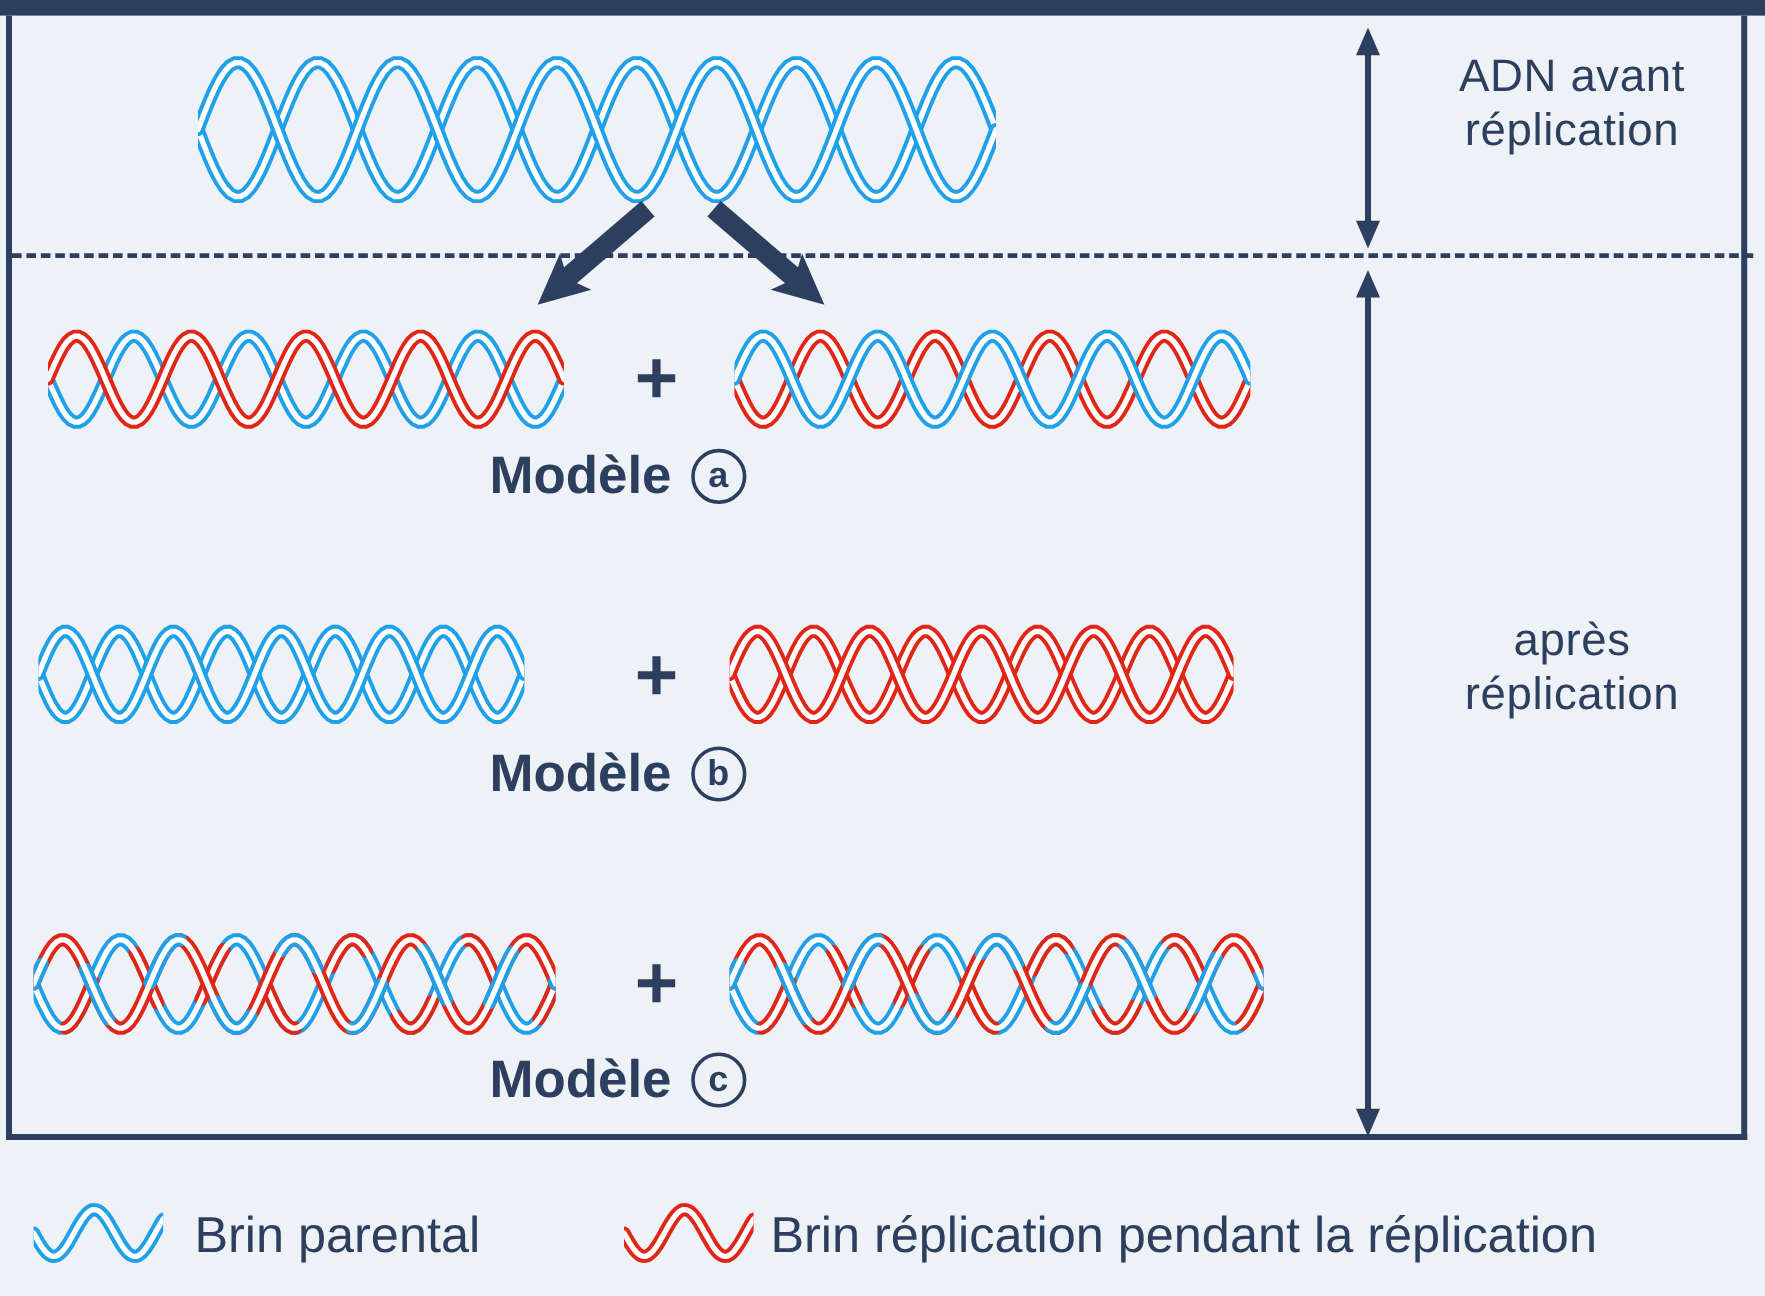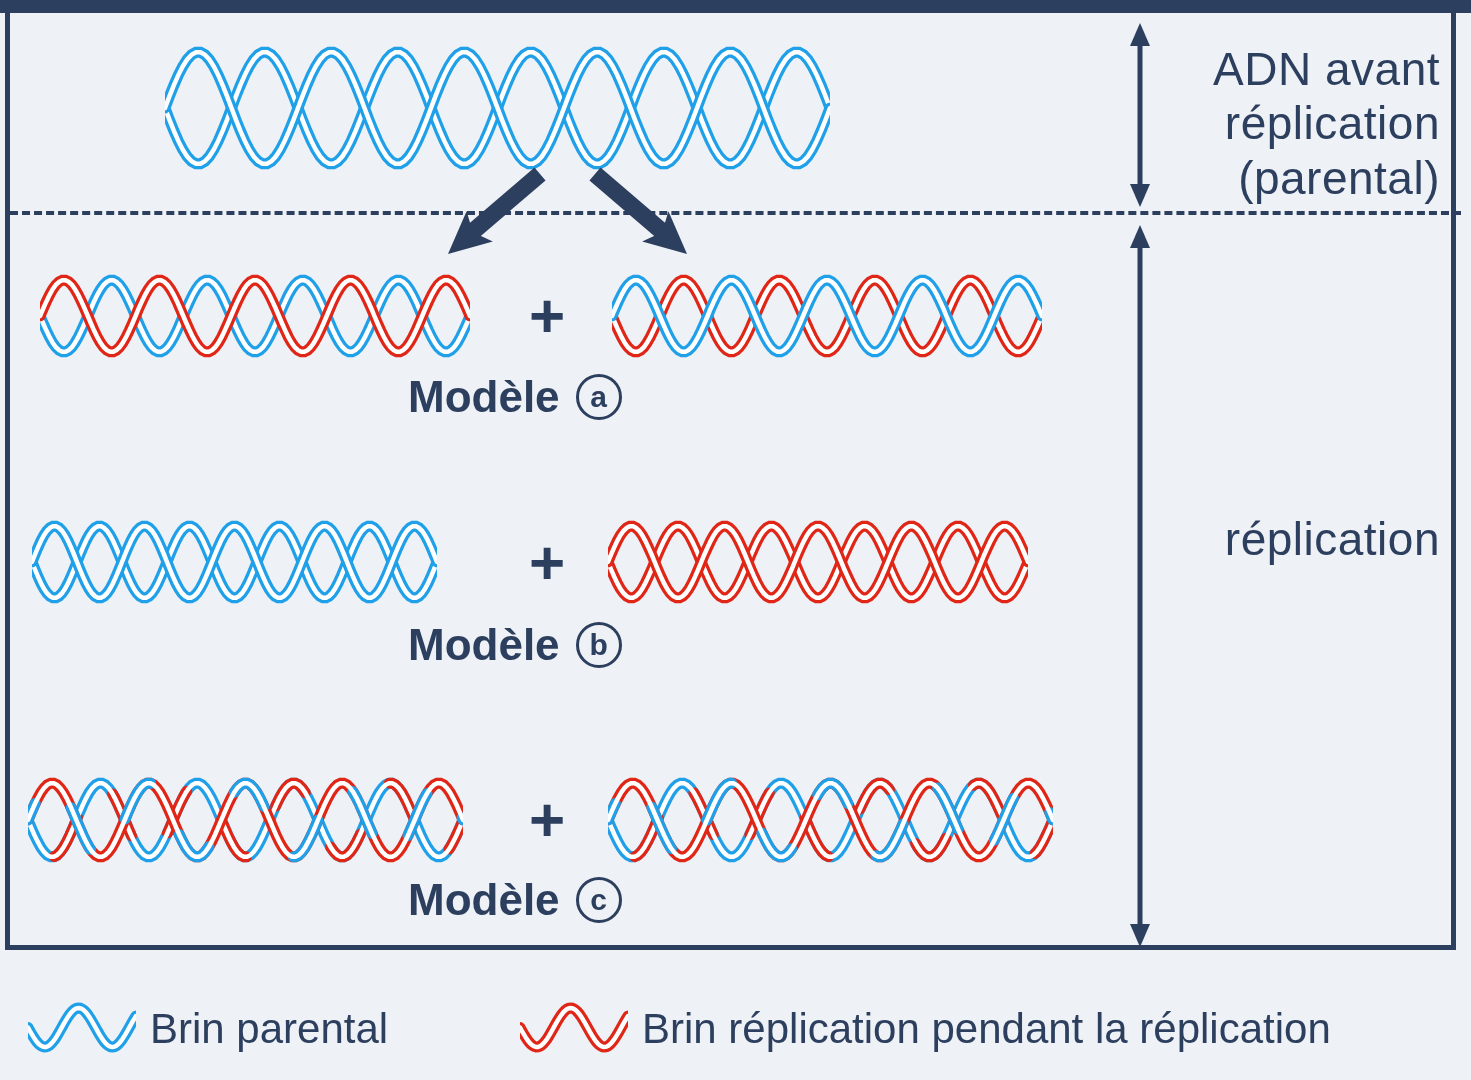--- a/index.html
+++ b/index.html
@@ -20,21 +20,21 @@
   .frame{
     position:absolute;left:5px;top:13px;width:1451px;height:937px;
     border:5px solid var(--ink);border-top:none;box-sizing:border-box;
     background:transparent;
   }
   .dashed{
     position:absolute;left:10px;top:211px;width:1451px;height:0;
     border-top:4px dashed var(--ink);
   }
   .side-label{
-    font-size:46px;line-height:1.18;text-align:right;color:var(--ink);
+    font-size:38px;line-height:1.18;text-align:center;color:var(--ink);
     font-weight:normal;letter-spacing:0.5px;
   }
   .plus{
     font-size:62px;font-weight:bold;color:var(--ink);line-height:1;
     width:70px;text-align:center;
   }
   .model{
     display:flex;align-items:center;gap:16px;
     font-size:44px;font-weight:bold;color:var(--ink);text-align:center;
   }
@@ -72,29 +72,29 @@
 </svg>
 
 <svg class="abs" style="left:1118px;top:20px" width="44" height="190">
   <line x1="22" y1="20" x2="22" y2="170" stroke="var(--ink)" stroke-width="5"></line>
   <polygon points="22,3 12,26 32,26" fill="var(--ink)"></polygon>
   <polygon points="22,187 12,164 32,164" fill="var(--ink)"></polygon>
 </svg>
 <div class="abs side-label" style="left:1180px;top:42px;width:260px">
   <div>ADN avant</div>
   <div>réplication</div>
-  <div>(parental)</div>
 </div>
 
 <svg class="abs" style="left:1118px;top:222px" width="44" height="728">
   <line x1="22" y1="20" x2="22" y2="708" stroke="var(--ink)" stroke-width="5"></line>
   <polygon points="22,3 12,26 32,26" fill="var(--ink)"></polygon>
   <polygon points="22,725 12,702 32,702" fill="var(--ink)"></polygon>
 </svg>
 <div class="abs side-label" style="left:1180px;top:512px;width:260px">
+  <div>après</div>
   <div>réplication</div>
 </div>
 
 <div class="abs helix" style="left:40px;top:272px;width:430px;height:88px"><svg width="430" height="88" viewBox="0 0 430 88">
       <path d="M0.0,44.0 L3.2,51.5 L6.4,58.6 L9.6,65.2 L12.7,70.8 L15.9,75.2 L19.1,78.2 L22.3,79.8 L25.5,79.8 L28.7,78.2 L31.9,75.2 L35.0,70.8 L38.2,65.2 L41.4,58.6 L44.6,51.5 L47.8,44.0 L51.0,36.5 L54.1,29.4 L57.3,22.8 L60.5,17.2 L63.7,12.8 L66.9,9.8 L70.1,8.2 L73.3,8.2 L76.4,9.8 L79.6,12.8 L82.8,17.2 L86.0,22.8 L89.2,29.4 L92.4,36.5 L95.6,44.0 L98.7,51.5 L101.9,58.6 L105.1,65.2 L108.3,70.8 L111.5,75.2 L114.7,78.2 L117.9,79.8 L121.0,79.8 L124.2,78.2 L127.4,75.2 L130.6,70.8 L133.8,65.2 L137.0,58.6 L140.1,51.5 L143.3,44.0 L146.5,36.5 L149.7,29.4 L152.9,22.8 L156.1,17.2 L159.3,12.8 L162.4,9.8 L165.6,8.2 L168.8,8.2 L172.0,9.8 L175.2,12.8 L178.4,17.2 L181.6,22.8 L184.7,29.4 L187.9,36.5 L191.1,44.0 L194.3,51.5 L197.5,58.6 L200.7,65.2 L203.9,70.8 L207.0,75.2 L210.2,78.2 L213.4,79.8 L216.6,79.8 L219.8,78.2 L223.0,75.2 L226.1,70.8 L229.3,65.2 L232.5,58.6 L235.7,51.5 L238.9,44.0 L242.1,36.5 L245.3,29.4 L248.4,22.8 L251.6,17.2 L254.8,12.8 L258.0,9.8 L261.2,8.2 L264.4,8.2 L267.6,9.8 L270.7,12.8 L273.9,17.2 L277.1,22.8 L280.3,29.4 L283.5,36.5 L286.7,44.0 L289.9,51.5 L293.0,58.6 L296.2,65.2 L299.4,70.8 L302.6,75.2 L305.8,78.2 L309.0,79.8 L312.1,79.8 L315.3,78.2 L318.5,75.2 L321.7,70.8 L324.9,65.2 L328.1,58.6 L331.3,51.5 L334.4,44.0 L337.6,36.5 L340.8,29.4 L344.0,22.8 L347.2,17.2 L350.4,12.8 L353.6,9.8 L356.7,8.2 L359.9,8.2 L363.1,9.8 L366.3,12.8 L369.5,17.2 L372.7,22.8 L375.9,29.4 L379.0,36.5 L382.2,44.0 L385.4,51.5 L388.6,58.6 L391.8,65.2 L395.0,70.8 L398.1,75.2 L401.3,78.2 L404.5,79.8 L407.7,79.8 L410.9,78.2 L414.1,75.2 L417.3,70.8 L420.4,65.2 L423.6,58.6 L426.8,51.5 L430.0,44.0" fill="none" stroke="#1fa0e8" stroke-width="11" stroke-linecap="round"></path>
       <path d="M0.0,44.0 L3.2,51.5 L6.4,58.6 L9.6,65.2 L12.7,70.8 L15.9,75.2 L19.1,78.2 L22.3,79.8 L25.5,79.8 L28.7,78.2 L31.9,75.2 L35.0,70.8 L38.2,65.2 L41.4,58.6 L44.6,51.5 L47.8,44.0 L51.0,36.5 L54.1,29.4 L57.3,22.8 L60.5,17.2 L63.7,12.8 L66.9,9.8 L70.1,8.2 L73.3,8.2 L76.4,9.8 L79.6,12.8 L82.8,17.2 L86.0,22.8 L89.2,29.4 L92.4,36.5 L95.6,44.0 L98.7,51.5 L101.9,58.6 L105.1,65.2 L108.3,70.8 L111.5,75.2 L114.7,78.2 L117.9,79.8 L121.0,79.8 L124.2,78.2 L127.4,75.2 L130.6,70.8 L133.8,65.2 L137.0,58.6 L140.1,51.5 L143.3,44.0 L146.5,36.5 L149.7,29.4 L152.9,22.8 L156.1,17.2 L159.3,12.8 L162.4,9.8 L165.6,8.2 L168.8,8.2 L172.0,9.8 L175.2,12.8 L178.4,17.2 L181.6,22.8 L184.7,29.4 L187.9,36.5 L191.1,44.0 L194.3,51.5 L197.5,58.6 L200.7,65.2 L203.9,70.8 L207.0,75.2 L210.2,78.2 L213.4,79.8 L216.6,79.8 L219.8,78.2 L223.0,75.2 L226.1,70.8 L229.3,65.2 L232.5,58.6 L235.7,51.5 L238.9,44.0 L242.1,36.5 L245.3,29.4 L248.4,22.8 L251.6,17.2 L254.8,12.8 L258.0,9.8 L261.2,8.2 L264.4,8.2 L267.6,9.8 L270.7,12.8 L273.9,17.2 L277.1,22.8 L280.3,29.4 L283.5,36.5 L286.7,44.0 L289.9,51.5 L293.0,58.6 L296.2,65.2 L299.4,70.8 L302.6,75.2 L305.8,78.2 L309.0,79.8 L312.1,79.8 L315.3,78.2 L318.5,75.2 L321.7,70.8 L324.9,65.2 L328.1,58.6 L331.3,51.5 L334.4,44.0 L337.6,36.5 L340.8,29.4 L344.0,22.8 L347.2,17.2 L350.4,12.8 L353.6,9.8 L356.7,8.2 L359.9,8.2 L363.1,9.8 L366.3,12.8 L369.5,17.2 L372.7,22.8 L375.9,29.4 L379.0,36.5 L382.2,44.0 L385.4,51.5 L388.6,58.6 L391.8,65.2 L395.0,70.8 L398.1,75.2 L401.3,78.2 L404.5,79.8 L407.7,79.8 L410.9,78.2 L414.1,75.2 L417.3,70.8 L420.4,65.2 L423.6,58.6 L426.8,51.5 L430.0,44.0" fill="none" stroke="#ffffff" stroke-width="4.5" stroke-linecap="round"></path>
       <path d="M0.0,44.0 L3.2,36.5 L6.4,29.4 L9.6,22.8 L12.7,17.2 L15.9,12.8 L19.1,9.8 L22.3,8.2 L25.5,8.2 L28.7,9.8 L31.9,12.8 L35.0,17.2 L38.2,22.8 L41.4,29.4 L44.6,36.5 L47.8,44.0 L51.0,51.5 L54.1,58.6 L57.3,65.2 L60.5,70.8 L63.7,75.2 L66.9,78.2 L70.1,79.8 L73.3,79.8 L76.4,78.2 L79.6,75.2 L82.8,70.8 L86.0,65.2 L89.2,58.6 L92.4,51.5 L95.6,44.0 L98.7,36.5 L101.9,29.4 L105.1,22.8 L108.3,17.2 L111.5,12.8 L114.7,9.8 L117.9,8.2 L121.0,8.2 L124.2,9.8 L127.4,12.8 L130.6,17.2 L133.8,22.8 L137.0,29.4 L140.1,36.5 L143.3,44.0 L146.5,51.5 L149.7,58.6 L152.9,65.2 L156.1,70.8 L159.3,75.2 L162.4,78.2 L165.6,79.8 L168.8,79.8 L172.0,78.2 L175.2,75.2 L178.4,70.8 L181.6,65.2 L184.7,58.6 L187.9,51.5 L191.1,44.0 L194.3,36.5 L197.5,29.4 L200.7,22.8 L203.9,17.2 L207.0,12.8 L210.2,9.8 L213.4,8.2 L216.6,8.2 L219.8,9.8 L223.0,12.8 L226.1,17.2 L229.3,22.8 L232.5,29.4 L235.7,36.5 L238.9,44.0 L242.1,51.5 L245.3,58.6 L248.4,65.2 L251.6,70.8 L254.8,75.2 L258.0,78.2 L261.2,79.8 L264.4,79.8 L267.6,78.2 L270.7,75.2 L273.9,70.8 L277.1,65.2 L280.3,58.6 L283.5,51.5 L286.7,44.0 L289.9,36.5 L293.0,29.4 L296.2,22.8 L299.4,17.2 L302.6,12.8 L305.8,9.8 L309.0,8.2 L312.1,8.2 L315.3,9.8 L318.5,12.8 L321.7,17.2 L324.9,22.8 L328.1,29.4 L331.3,36.5 L334.4,44.0 L337.6,51.5 L340.8,58.6 L344.0,65.2 L347.2,70.8 L350.4,75.2 L353.6,78.2 L356.7,79.8 L359.9,79.8 L363.1,78.2 L366.3,75.2 L369.5,70.8 L372.7,65.2 L375.9,58.6 L379.0,51.5 L382.2,44.0 L385.4,36.5 L388.6,29.4 L391.8,22.8 L395.0,17.2 L398.1,12.8 L401.3,9.8 L404.5,8.2 L407.7,8.2 L410.9,9.8 L414.1,12.8 L417.3,17.2 L420.4,22.8 L423.6,29.4 L426.8,36.5 L430.0,44.0" fill="none" stroke="#e02617" stroke-width="11" stroke-linecap="round"></path>
       <path d="M0.0,44.0 L3.2,36.5 L6.4,29.4 L9.6,22.8 L12.7,17.2 L15.9,12.8 L19.1,9.8 L22.3,8.2 L25.5,8.2 L28.7,9.8 L31.9,12.8 L35.0,17.2 L38.2,22.8 L41.4,29.4 L44.6,36.5 L47.8,44.0 L51.0,51.5 L54.1,58.6 L57.3,65.2 L60.5,70.8 L63.7,75.2 L66.9,78.2 L70.1,79.8 L73.3,79.8 L76.4,78.2 L79.6,75.2 L82.8,70.8 L86.0,65.2 L89.2,58.6 L92.4,51.5 L95.6,44.0 L98.7,36.5 L101.9,29.4 L105.1,22.8 L108.3,17.2 L111.5,12.8 L114.7,9.8 L117.9,8.2 L121.0,8.2 L124.2,9.8 L127.4,12.8 L130.6,17.2 L133.8,22.8 L137.0,29.4 L140.1,36.5 L143.3,44.0 L146.5,51.5 L149.7,58.6 L152.9,65.2 L156.1,70.8 L159.3,75.2 L162.4,78.2 L165.6,79.8 L168.8,79.8 L172.0,78.2 L175.2,75.2 L178.4,70.8 L181.6,65.2 L184.7,58.6 L187.9,51.5 L191.1,44.0 L194.3,36.5 L197.5,29.4 L200.7,22.8 L203.9,17.2 L207.0,12.8 L210.2,9.8 L213.4,8.2 L216.6,8.2 L219.8,9.8 L223.0,12.8 L226.1,17.2 L229.3,22.8 L232.5,29.4 L235.7,36.5 L238.9,44.0 L242.1,51.5 L245.3,58.6 L248.4,65.2 L251.6,70.8 L254.8,75.2 L258.0,78.2 L261.2,79.8 L264.4,79.8 L267.6,78.2 L270.7,75.2 L273.9,70.8 L277.1,65.2 L280.3,58.6 L283.5,51.5 L286.7,44.0 L289.9,36.5 L293.0,29.4 L296.2,22.8 L299.4,17.2 L302.6,12.8 L305.8,9.8 L309.0,8.2 L312.1,8.2 L315.3,9.8 L318.5,12.8 L321.7,17.2 L324.9,22.8 L328.1,29.4 L331.3,36.5 L334.4,44.0 L337.6,51.5 L340.8,58.6 L344.0,65.2 L347.2,70.8 L350.4,75.2 L353.6,78.2 L356.7,79.8 L359.9,79.8 L363.1,78.2 L366.3,75.2 L369.5,70.8 L372.7,65.2 L375.9,58.6 L379.0,51.5 L382.2,44.0 L385.4,36.5 L388.6,29.4 L391.8,22.8 L395.0,17.2 L398.1,12.8 L401.3,9.8 L404.5,8.2 L407.7,8.2 L410.9,9.8 L414.1,12.8 L417.3,17.2 L420.4,22.8 L423.6,29.4 L426.8,36.5 L430.0,44.0" fill="none" stroke="#ffffff" stroke-width="4.5" stroke-linecap="round"></path>
     </svg></div>
 <div class="abs plus" style="left:512px;top:285px">+</div>
@@ -147,19 +147,19 @@
 <div class="abs model" style="left:408px;top:875px">
   <span>Modèle</span>
   <span class="circ">c</span>
 </div>
 
 <div>
   <div class="abs helix" style="left:28px;top:1000px;width:108px;height:55px"><svg width="108" height="55" viewBox="0 0 108 55">
         <path d="M0.0,27.5 L1.8,30.8 L3.6,33.9 L5.4,36.9 L7.2,39.6 L9.0,42.0 L10.8,44.0 L12.6,45.5 L14.4,46.5 L16.2,47.0 L18.0,46.9 L19.8,46.3 L21.6,45.1 L23.4,43.5 L25.2,41.4 L27.0,39.0 L28.8,36.2 L30.6,33.1 L32.4,29.9 L34.2,26.7 L36.0,23.4 L37.8,20.3 L39.6,17.4 L41.4,14.8 L43.2,12.5 L45.0,10.6 L46.8,9.2 L48.6,8.3 L50.4,8.0 L52.2,8.2 L54.0,9.0 L55.8,10.2 L57.6,12.0 L59.4,14.2 L61.2,16.7 L63.0,19.6 L64.8,22.7 L66.6,25.9 L68.4,29.1 L70.2,32.3 L72.0,35.4 L73.8,38.3 L75.6,40.8 L77.4,43.0 L79.2,44.8 L81.0,46.0 L82.8,46.8 L84.6,47.0 L86.4,46.7 L88.2,45.8 L90.0,44.4 L91.8,42.5 L93.6,40.2 L95.4,37.6 L97.2,34.7 L99.0,31.6 L100.8,28.3 L102.6,25.1 L104.4,21.9 L106.2,18.8 L108.0,16.0" fill="none" stroke="#1fa0e8" stroke-width="11" stroke-linecap="round"></path>
         <path d="M0.0,27.5 L1.8,30.8 L3.6,33.9 L5.4,36.9 L7.2,39.6 L9.0,42.0 L10.8,44.0 L12.6,45.5 L14.4,46.5 L16.2,47.0 L18.0,46.9 L19.8,46.3 L21.6,45.1 L23.4,43.5 L25.2,41.4 L27.0,39.0 L28.8,36.2 L30.6,33.1 L32.4,29.9 L34.2,26.7 L36.0,23.4 L37.8,20.3 L39.6,17.4 L41.4,14.8 L43.2,12.5 L45.0,10.6 L46.8,9.2 L48.6,8.3 L50.4,8.0 L52.2,8.2 L54.0,9.0 L55.8,10.2 L57.6,12.0 L59.4,14.2 L61.2,16.7 L63.0,19.6 L64.8,22.7 L66.6,25.9 L68.4,29.1 L70.2,32.3 L72.0,35.4 L73.8,38.3 L75.6,40.8 L77.4,43.0 L79.2,44.8 L81.0,46.0 L82.8,46.8 L84.6,47.0 L86.4,46.7 L88.2,45.8 L90.0,44.4 L91.8,42.5 L93.6,40.2 L95.4,37.6 L97.2,34.7 L99.0,31.6 L100.8,28.3 L102.6,25.1 L104.4,21.9 L106.2,18.8 L108.0,16.0" fill="none" stroke="#ffffff" stroke-width="4.5" stroke-linecap="round"></path>
       </svg></div>
-  <div class="abs legend-label" style="left:150px;top:1003px">Brin parental</div>
+  <div class="abs legend-label" style="left:162px;top:1003px">Brin parental</div>
   <div class="abs helix" style="left:520px;top:1000px;width:108px;height:55px"><svg width="108" height="55" viewBox="0 0 108 55">
         <path d="M0.0,27.5 L1.8,30.8 L3.6,33.9 L5.4,36.9 L7.2,39.6 L9.0,42.0 L10.8,44.0 L12.6,45.5 L14.4,46.5 L16.2,47.0 L18.0,46.9 L19.8,46.3 L21.6,45.1 L23.4,43.5 L25.2,41.4 L27.0,39.0 L28.8,36.2 L30.6,33.1 L32.4,29.9 L34.2,26.7 L36.0,23.4 L37.8,20.3 L39.6,17.4 L41.4,14.8 L43.2,12.5 L45.0,10.6 L46.8,9.2 L48.6,8.3 L50.4,8.0 L52.2,8.2 L54.0,9.0 L55.8,10.2 L57.6,12.0 L59.4,14.2 L61.2,16.7 L63.0,19.6 L64.8,22.7 L66.6,25.9 L68.4,29.1 L70.2,32.3 L72.0,35.4 L73.8,38.3 L75.6,40.8 L77.4,43.0 L79.2,44.8 L81.0,46.0 L82.8,46.8 L84.6,47.0 L86.4,46.7 L88.2,45.8 L90.0,44.4 L91.8,42.5 L93.6,40.2 L95.4,37.6 L97.2,34.7 L99.0,31.6 L100.8,28.3 L102.6,25.1 L104.4,21.9 L106.2,18.8 L108.0,16.0" fill="none" stroke="#e02617" stroke-width="11" stroke-linecap="round"></path>
         <path d="M0.0,27.5 L1.8,30.8 L3.6,33.9 L5.4,36.9 L7.2,39.6 L9.0,42.0 L10.8,44.0 L12.6,45.5 L14.4,46.5 L16.2,47.0 L18.0,46.9 L19.8,46.3 L21.6,45.1 L23.4,43.5 L25.2,41.4 L27.0,39.0 L28.8,36.2 L30.6,33.1 L32.4,29.9 L34.2,26.7 L36.0,23.4 L37.8,20.3 L39.6,17.4 L41.4,14.8 L43.2,12.5 L45.0,10.6 L46.8,9.2 L48.6,8.3 L50.4,8.0 L52.2,8.2 L54.0,9.0 L55.8,10.2 L57.6,12.0 L59.4,14.2 L61.2,16.7 L63.0,19.6 L64.8,22.7 L66.6,25.9 L68.4,29.1 L70.2,32.3 L72.0,35.4 L73.8,38.3 L75.6,40.8 L77.4,43.0 L79.2,44.8 L81.0,46.0 L82.8,46.8 L84.6,47.0 L86.4,46.7 L88.2,45.8 L90.0,44.4 L91.8,42.5 L93.6,40.2 L95.4,37.6 L97.2,34.7 L99.0,31.6 L100.8,28.3 L102.6,25.1 L104.4,21.9 L106.2,18.8 L108.0,16.0" fill="none" stroke="#ffffff" stroke-width="4.5" stroke-linecap="round"></path>
       </svg></div>
   <div class="abs legend-label" style="left:642px;top:1003px">Brin réplication pendant la réplication</div>
 </div>
 
 </body></html>

